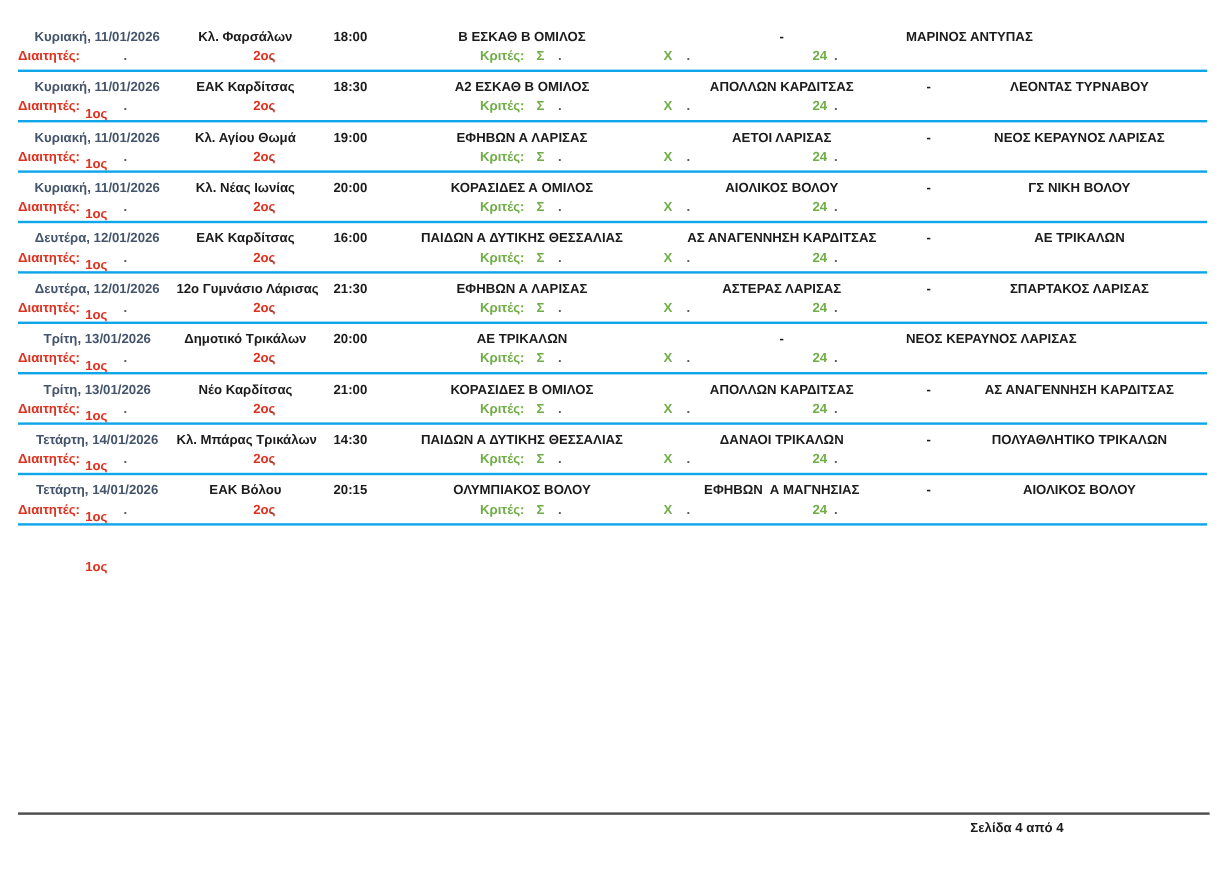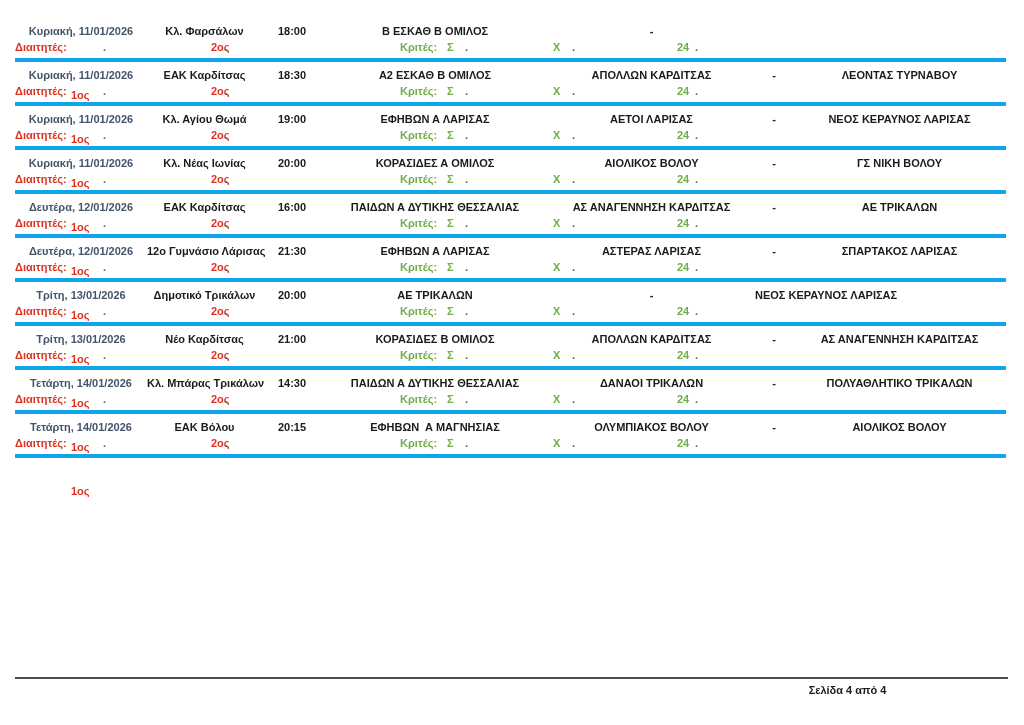--- a/index.html
+++ b/index.html
@@ -1,21 +1,21 @@
 <!DOCTYPE html>
 <html><head>
 <meta charset="utf-8">
 <style>
   html,body{margin:0;padding:0;}
   body{
     width:1024px;height:725px;position:relative;background:#ffffff;
     font-family:"Liberation Sans",sans-serif;overflow:hidden;
   }
   .sheet{position:absolute;left:15px;top:18px;width:991px;}
-  .block{border-bottom:4px solid #0ea5e9;padding:4px 0 3px 0;}
+  .block{border-bottom:2px solid #0ea5e9;padding:4px 0 3px 0;}
   .game-row{
     display:grid;
     grid-template-columns:132px 115px 60px 226px 207px 38px 213px;
     align-items:center;height:18px;line-height:18px;
     font-size:11px;font-weight:bold;color:#1b1b1b;
   }
   .cell{text-align:center;white-space:pre;overflow:visible;}
   .cell-date{color:#44546A;}
   .ref-row{position:relative;height:15px;font-size:11px;font-weight:bold;line-height:15px;}
   .ref-row span{position:absolute;top:0;white-space:nowrap;}
@@ -44,20 +44,21 @@
 <body>
 
 <div class="sheet" id="schedule-sheet">
   <div class="block">
     <div class="game-row">
       <div class="cell cell-date">Κυριακή, 11/01/2026</div>
       <div class="cell">Κλ. Φαρσάλων</div>
       <div class="cell">18:00</div>
       <div class="cell">Β ΕΣΚΑΘ Β ΟΜΙΛΟΣ</div>
       <div class="cell">-</div>
+      <div class="cell">ΜΑΡΙΝΟΣ ΑΝΤΥΠΑΣ</div>
     </div>
     <div class="ref-row">
       <span class="red p-ref-label">Διαιτητές:</span>
       <span class="red p-ref1">1ος</span>
       <span class="dot p-ref1-dot">.</span>
       <span class="red p-ref2">2ος</span>
       <span class="dot p-ref2-dot">.</span>
       <span class="green p-judges">Κριτές:</span>
       <span class="green p-judge-s">Σ</span>
       <span class="dot p-judge-s-dot">.</span>
@@ -273,22 +274,22 @@
       <span class="green p-judge-24">24</span>
       <span class="dot p-judge-24-dot">.</span>
     </div>
   </div>
 
   <div class="block">
     <div class="game-row">
       <div class="cell cell-date">Τετάρτη, 14/01/2026</div>
       <div class="cell">ΕΑΚ Βόλου</div>
       <div class="cell">20:15</div>
+      <div class="cell">ΟΛΥΜΠΙΑΚΟΣ ΒΟΛΟΥ</div>
       <div class="cell">ΕΦΗΒΩΝ  Α ΜΑΓΝΗΣΙΑΣ</div>
-      <div class="cell">ΟΛΥΜΠΙΑΚΟΣ ΒΟΛΟΥ</div>
       <div class="cell">-</div>
       <div class="cell">ΑΙΟΛΙΚΟΣ ΒΟΛΟΥ</div>
     </div>
     <div class="ref-row">
       <span class="red p-ref-label">Διαιτητές:</span>
       <span class="red p-ref1">1ος</span>
       <span class="dot p-ref1-dot">.</span>
       <span class="red p-ref2">2ος</span>
       <span class="dot p-ref2-dot">.</span>
       <span class="green p-judges">Κριτές:</span>

